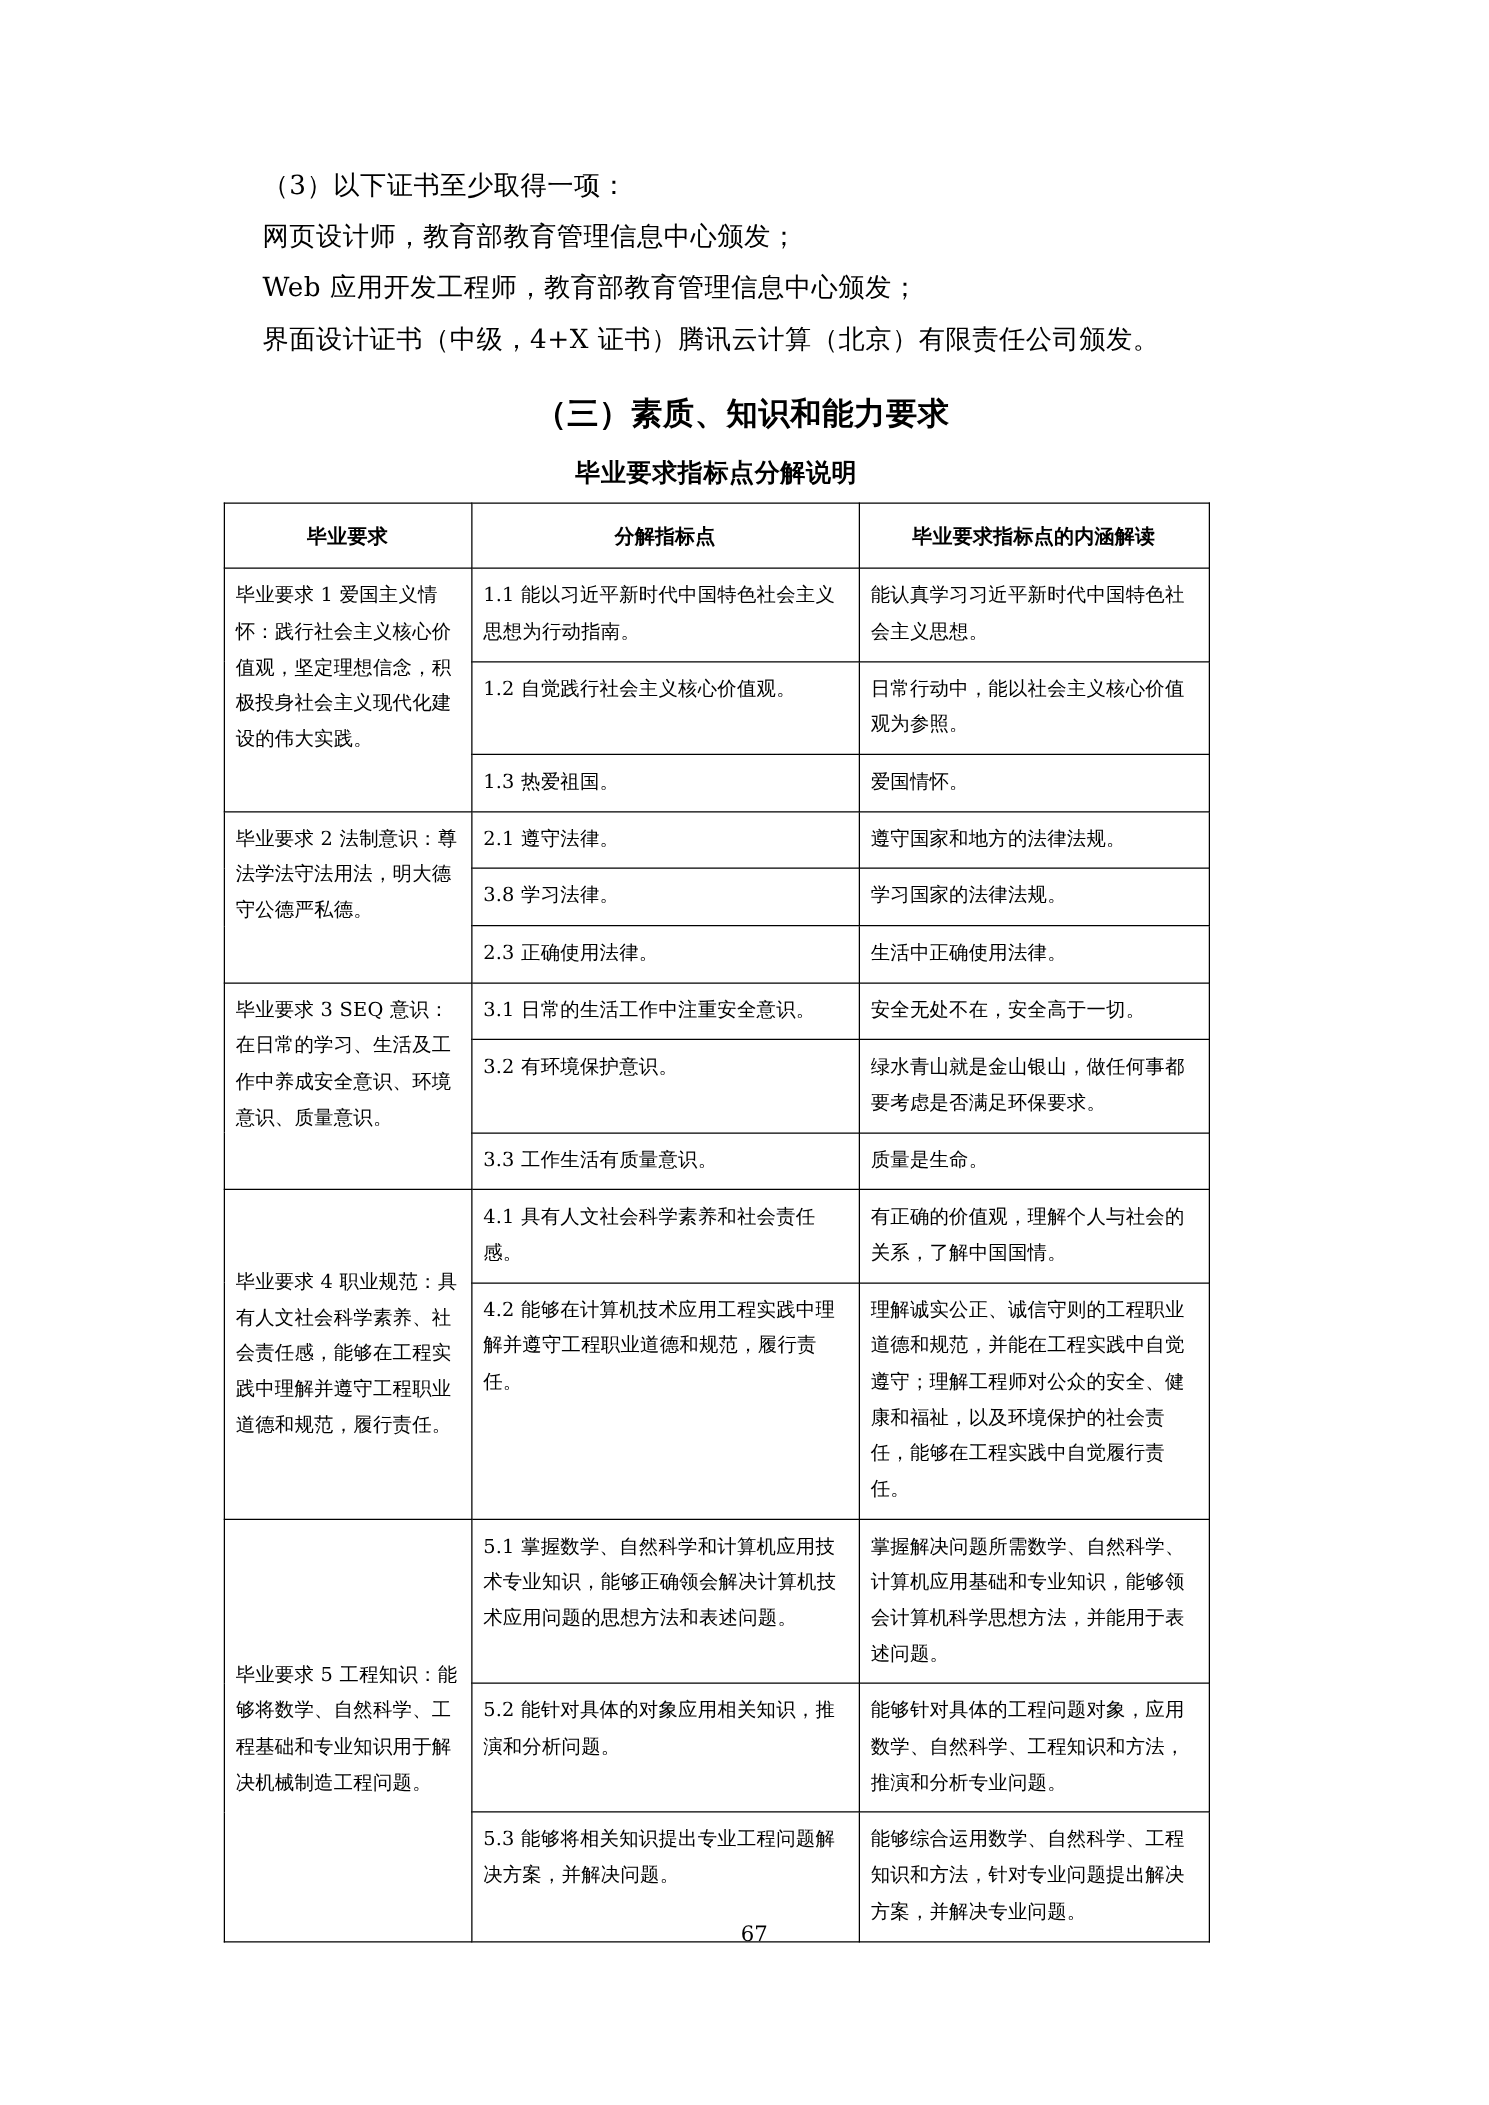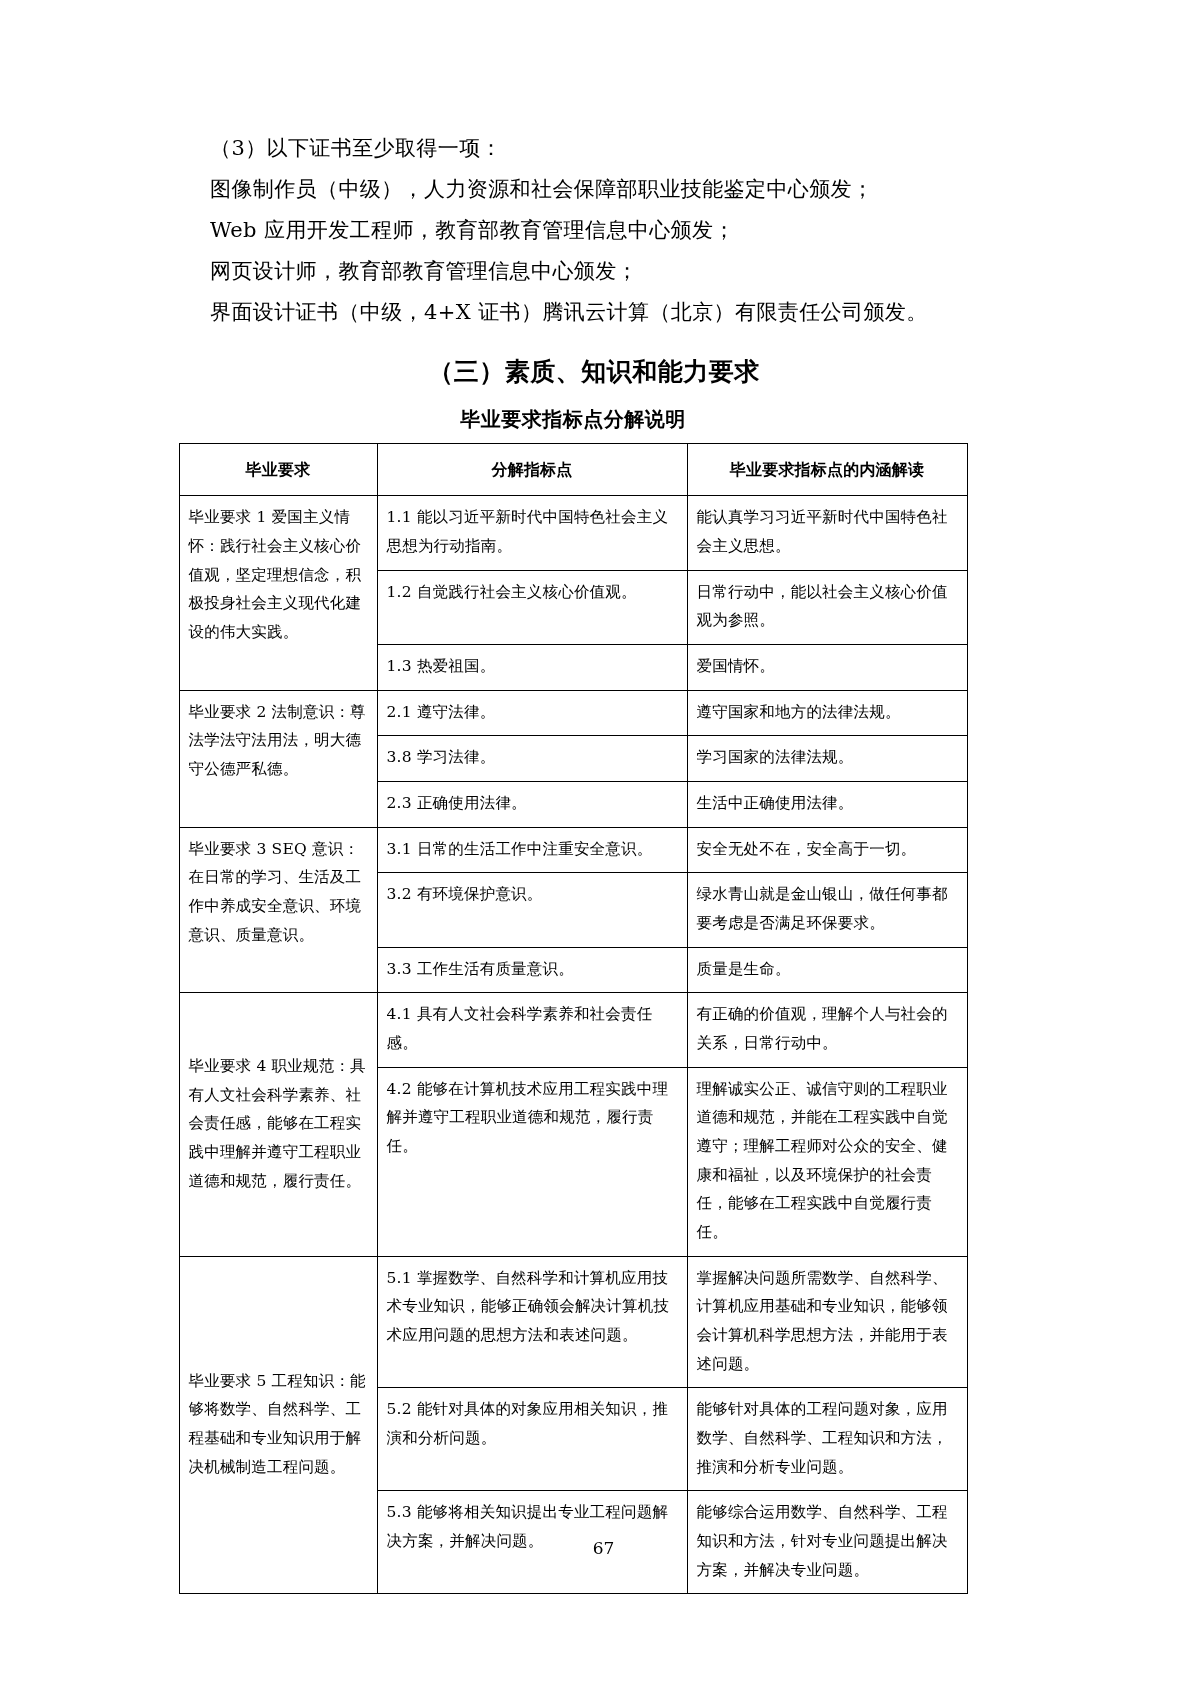--- a/index.html
+++ b/index.html
@@ -91,23 +91,22 @@
     font-size: 17px;
   }
 </style>
 </head>
 <body>
 
 <div class="page">
   <div class="content">
 
     <p class="para indent">（3）以下证书至少取得一项：</p>
-    <p class="para indent">图像制作员（中级），人力资源和社会保障部职业技能鉴定中心颁发；</p>
+    <p class="para indent">网页设计师，教育部教育管理信息中心颁发；</p>
     <p class="para indent">Web 应用开发工程师，教育部教育管理信息中心颁发；</p>
-    <p class="para indent">网页设计师，教育部教育管理信息中心颁发；</p>
     <p class="para indent">界面设计证书（中级，4+X 证书）腾讯云计算（北京）有限责任公司颁发。</p>
 
     <h2 class="section-head">（三）素质、知识和能力要求</h2>
 
     <div class="table-title">毕业要求指标点分解说明</div>
 
     <table class="grad">
       <colgroup>
         <col class="col1">
         <col class="col2">
@@ -160,21 +159,21 @@
           <td>绿水青山就是金山银山，做任何事都要考虑是否满足环保要求。</td>
         </tr>
         <tr>
           <td>3.3 工作生活有质量意识。</td>
           <td>质量是生命。</td>
         </tr>
 
         <tr>
           <td class="req mid" rowspan="2">毕业要求 4 职业规范：具有人文社会科学素养、社会责任感，能够在工程实践中理解并遵守工程职业道德和规范，履行责任。</td>
           <td>4.1 具有人文社会科学素养和社会责任感。</td>
-          <td>有正确的价值观，理解个人与社会的关系，日常行动中。</td>
+          <td>有正确的价值观，理解个人与社会的关系，了解中国国情。</td>
         </tr>
         <tr>
           <td>4.2 能够在计算机技术应用工程实践中理解并遵守工程职业道德和规范，履行责任。</td>
           <td>理解诚实公正、诚信守则的工程职业道德和规范，并能在工程实践中自觉遵守；理解工程师对公众的安全、健康和福祉，以及环境保护的社会责任，能够在工程实践中自觉履行责任。</td>
         </tr>
 
         <tr>
           <td class="req mid" rowspan="3">毕业要求 5 工程知识：能够将数学、自然科学、工程基础和专业知识用于解决机械制造工程问题。</td>
           <td>5.1 掌握数学、自然科学和计算机应用技术专业知识，能够正确领会解决计算机技术应用问题的思想方法和表述问题。</td>
           <td>掌握解决问题所需数学、自然科学、计算机应用基础和专业知识，能够领会计算机科学思想方法，并能用于表述问题。</td>

